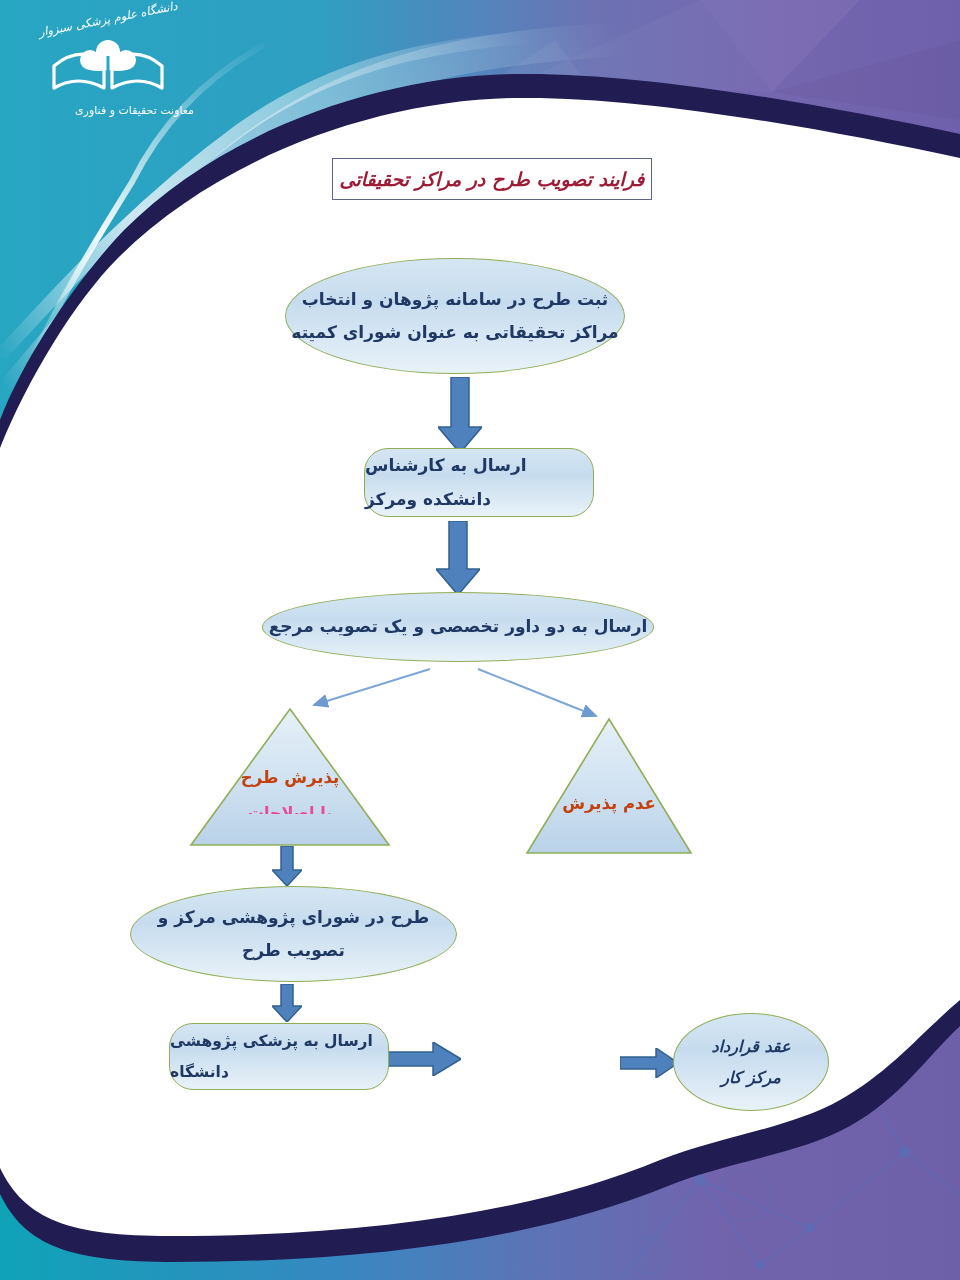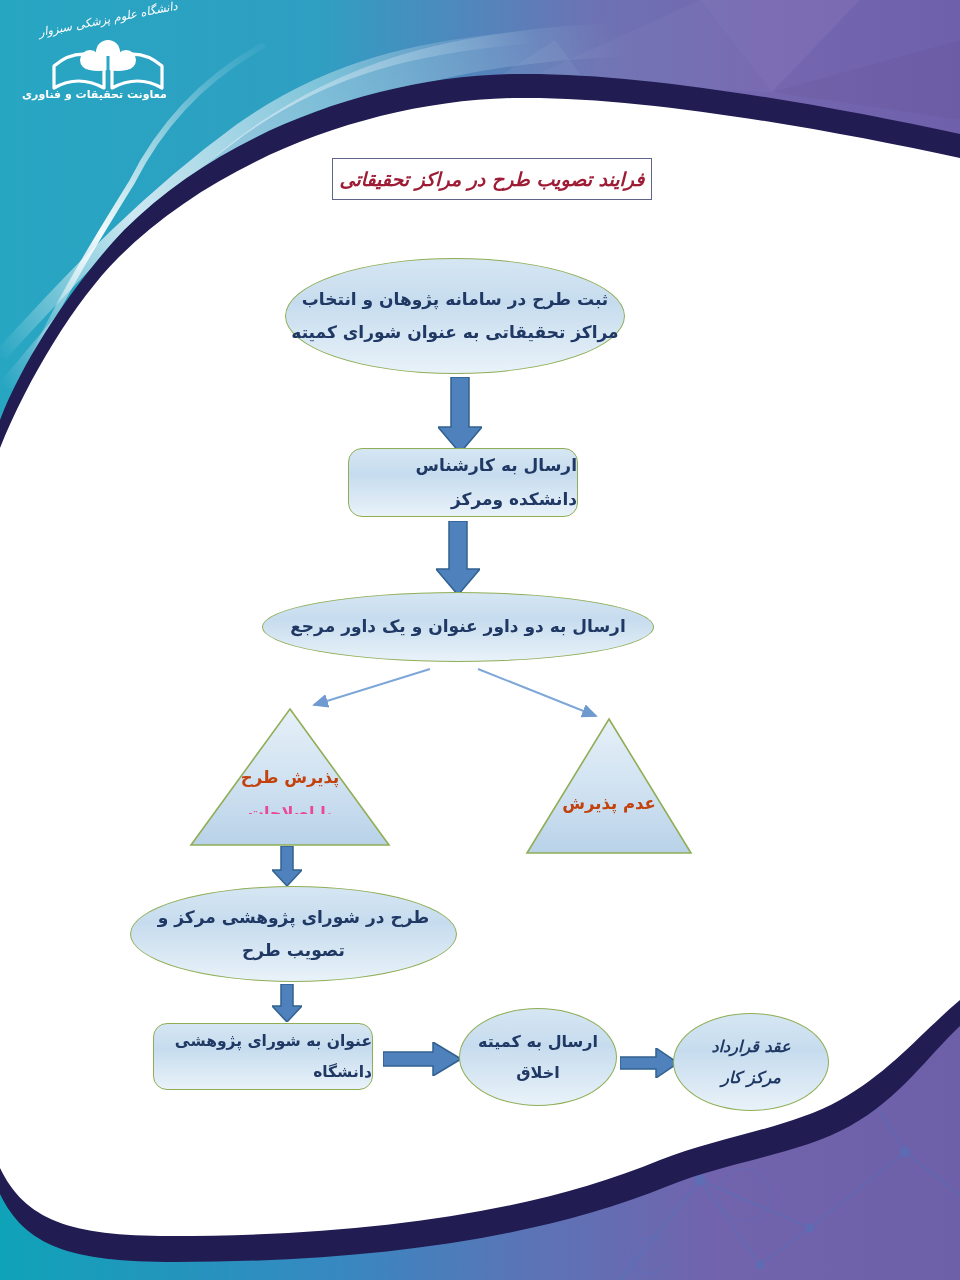--- a/index.html
+++ b/index.html
@@ -6,35 +6,35 @@
   .page{position:relative;width:960px;height:1280px;background:#ffffff;overflow:hidden;
         font-family:"DejaVu Sans",sans-serif;}
   .bg{position:absolute;left:0;top:0;z-index:0;}
   .fg{position:absolute;z-index:2;}
 
   
   .logo{left:18px;top:4px;width:180px;height:140px;}
   .logo-callig{position:absolute;left:4px;top:8px;width:172px;text-align:center;
      color:#ffffff;font-size:11.5px;font-style:italic;transform:rotate(-11deg);direction:rtl;}
   .logo-book{position:absolute;left:28px;top:30px;}
-  .logo-dept{position:absolute;left:4px;top:84px;width:172px;text-align:left;
-     color:#ffffff;font-size:11px;font-weight:bold;direction:rtl;}
+  .logo-dept{position:absolute;left:4px;top:100px;width:172px;text-align:right;
+     color:#ffffff;font-size:11px;font-weight:normal;direction:rtl;}
 
   
   .title-box{left:332px;top:158px;width:318px;height:40px;background:#ffffff;
      border:1px solid #60648a;display:flex;align-items:center;justify-content:center;}
   .title-text{color:#9e1c36;font-size:19px;font-weight:bold;font-style:italic;direction:rtl;white-space:nowrap;}
 
   
   .node{background:linear-gradient(180deg,#d6e6f3 0%,#c6dcee 38%,#e9f2f9 100%);
         border:1.6px solid #8fae56;box-sizing:border-box;
         display:flex;flex-direction:column;align-items:center;justify-content:center;}
   .ellipse{border-radius:50%;}
-  .roundrect{border-radius:14px;}
-  .node-text{color:#1f3864;font-weight:bold;font-size:17px;text-align:right;direction:rtl;line-height:1.95;}
+  .roundrect{border-radius:24px;margin-left:16px;}
+  .node-text{color:#1f3864;font-weight:bold;font-size:17px;text-align:left;direction:rtl;line-height:1.95;}
   .small-text{font-size:16px;}
 
   
   .tri-label{position:absolute;width:100%;text-align:center;color:#c2410c;font-weight:bold;
      font-size:16.5px;direction:rtl;}
   .clipped-line{position:absolute;width:100%;text-align:center;color:#ec4899;font-weight:bold;
      font-size:16px;line-height:22px;height:12px;overflow:hidden;direction:rtl;}
 
   .arrow{position:absolute;z-index:1;}
 </style>
@@ -157,21 +157,21 @@
 
   <div class="fg node roundrect" style="left:348px;top:448px;width:230px;height:69px;">
     <div class="node-text">ارسال به کارشناس دانشکده ومرکز</div>
   </div>
 
   <svg class="arrow" style="left:436px;top:521px;" width="44" height="74" viewBox="0 0 44 74">
     <polygon points="13,0 31,0 31,48 44,48 22,74 0,48 13,48" fill="#4f81bd" stroke="#31618f" stroke-width="1.5" stroke-linejoin="round"></polygon>
   </svg>
 
   <div class="fg node ellipse" style="left:262px;top:592px;width:392px;height:70px;">
-    <div class="node-text">ارسال به دو داور عنوان و یک  داور مرجع</div>
+    <div class="node-text">ارسال به دو داور تخصصی و یک  تصویب مرجع</div>
   </div>
 
   <div class="fg" style="left:188px;top:706px;width:204px;height:142px;">
     <svg width="204" height="142" viewBox="0 0 204 142">
       <defs>
         <linearGradient id="gTri" x1="0" y1="0" x2="0" y2="1">
           <stop offset="0" stop-color="#e6f0f8"></stop>
           <stop offset="0.55" stop-color="#cfe1f1"></stop>
           <stop offset="1" stop-color="#b9d2e8"></stop>
         </linearGradient>
@@ -196,31 +196,27 @@
   <div class="fg node ellipse" style="left:130px;top:886px;width:327px;height:96px;">
     <div class="node-text">طرح در شورای پژوهشی  مرکز و</div>
     <div class="node-text">تصویب طرح</div>
   </div>
 
   <svg class="arrow" style="left:272px;top:984px;" width="30" height="38" viewBox="0 0 30 38">
     <polygon points="9,0 21,0 21,22 30,22 15,38 0,22 9,22" fill="#4f81bd" stroke="#31618f" stroke-width="1.5" stroke-linejoin="round"></polygon>
   </svg>
 
   <div class="fg node roundrect" style="left:153px;top:1023px;width:220px;height:67px;">
-    <div class="node-text" style="font-size:15.5px;">عنوان به شورای پژوهشی  دانشگاه</div>
+    <div class="node-text" style="font-size:15.5px;">ارسال به پزشکی پژوهشی  دانشگاه</div>
   </div>
 
   <svg class="arrow" style="left:383px;top:1042px;" width="78" height="34" viewBox="0 0 78 34">
     <polygon points="0,10 50,10 50,0 78,17 50,34 50,24 0,24" fill="#4f81bd" stroke="#31618f" stroke-width="1.5" stroke-linejoin="round"></polygon>
   </svg>
 
-  <div class="fg node ellipse" style="left:459px;top:1008px;width:158px;height:98px;">
-    <div class="node-text small-text">ارسال به کمیته</div>
-    <div class="node-text small-text">اخلاق</div>
-  </div>
 
   <svg class="arrow" style="left:620px;top:1048px;" width="58" height="30" viewBox="0 0 58 30">
     <polygon points="0,9 36,9 36,0 58,15 36,30 36,21 0,21" fill="#4f81bd" stroke="#31618f" stroke-width="1.5" stroke-linejoin="round"></polygon>
   </svg>
 
   <div class="fg node ellipse" style="left:673px;top:1013px;width:156px;height:98px;font-style:italic;">
     <div class="node-text small-text">عقد قرارداد</div>
     <div class="node-text small-text">مرکز کار</div>
   </div>
 

